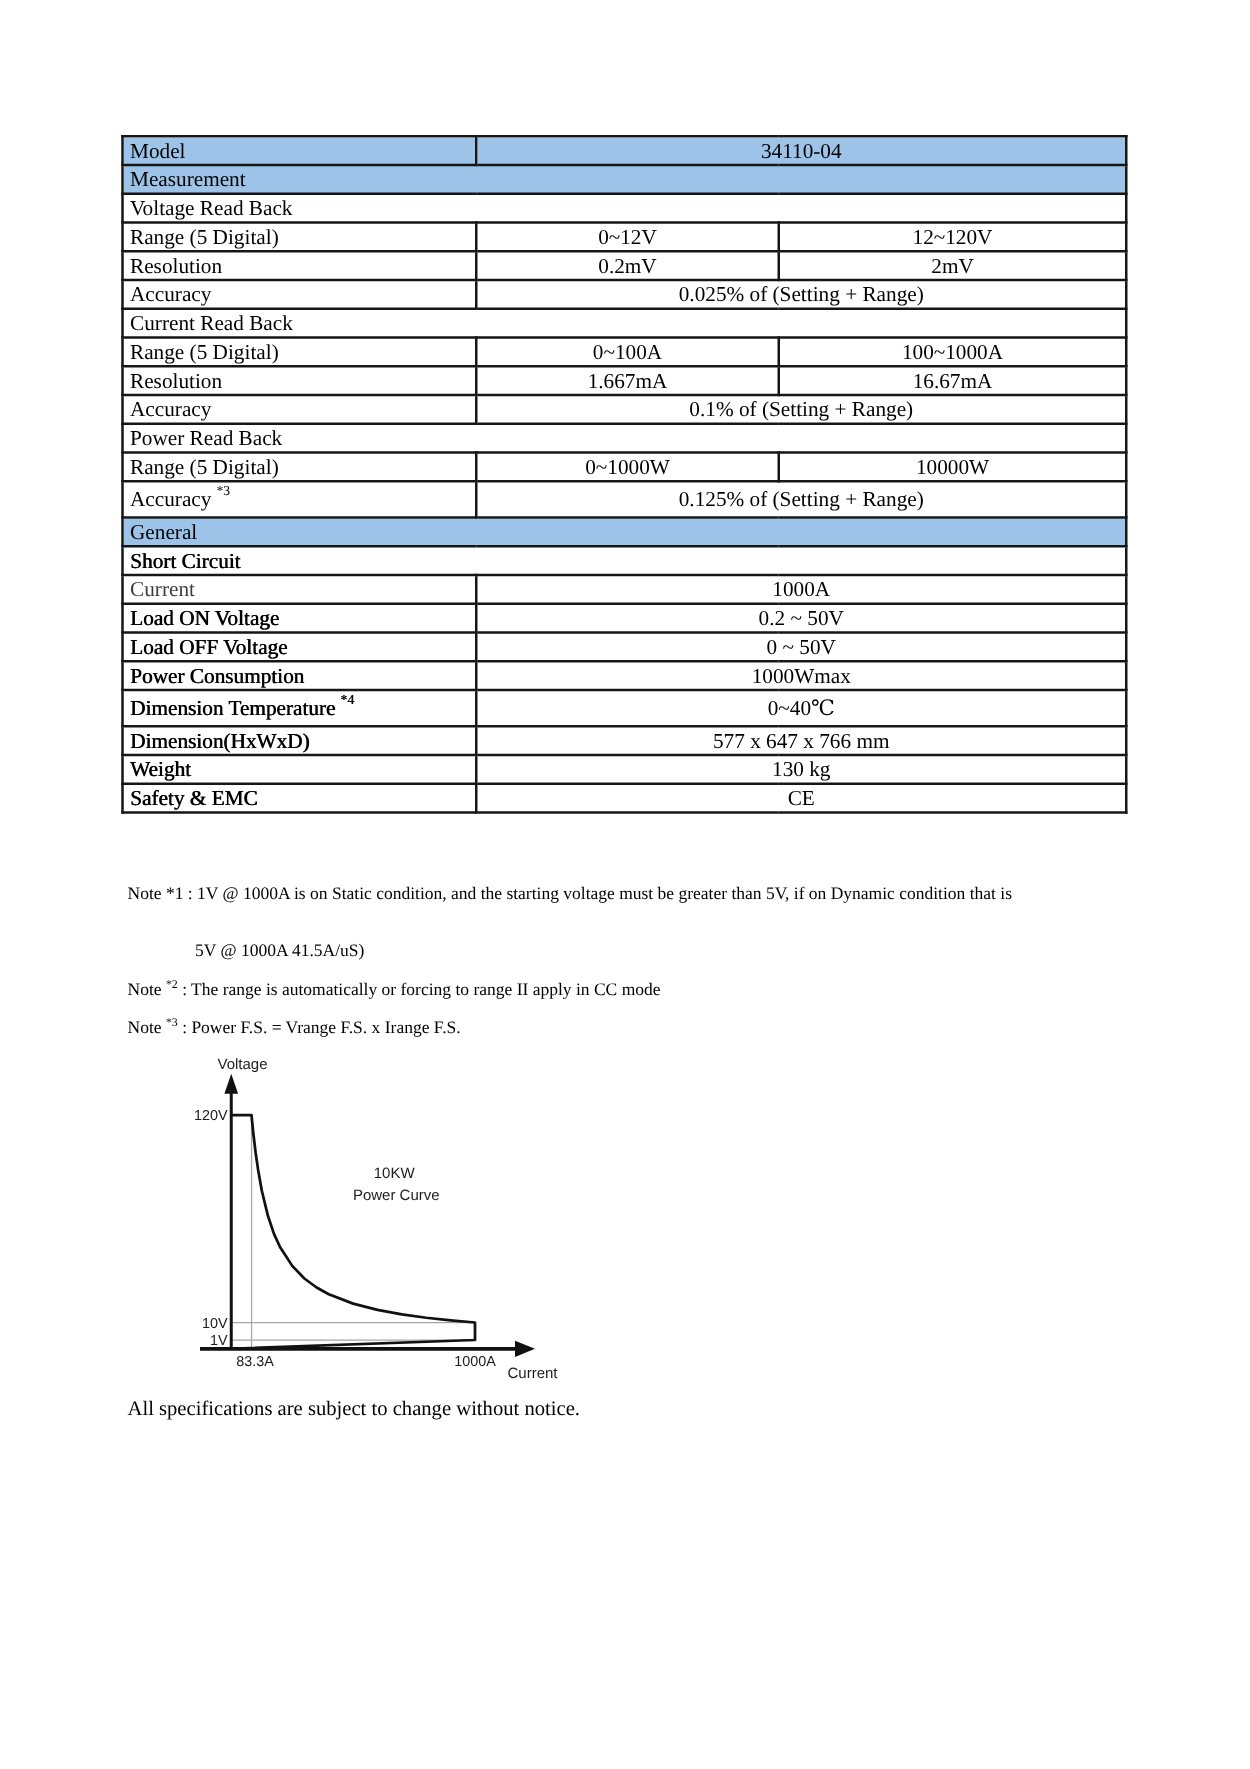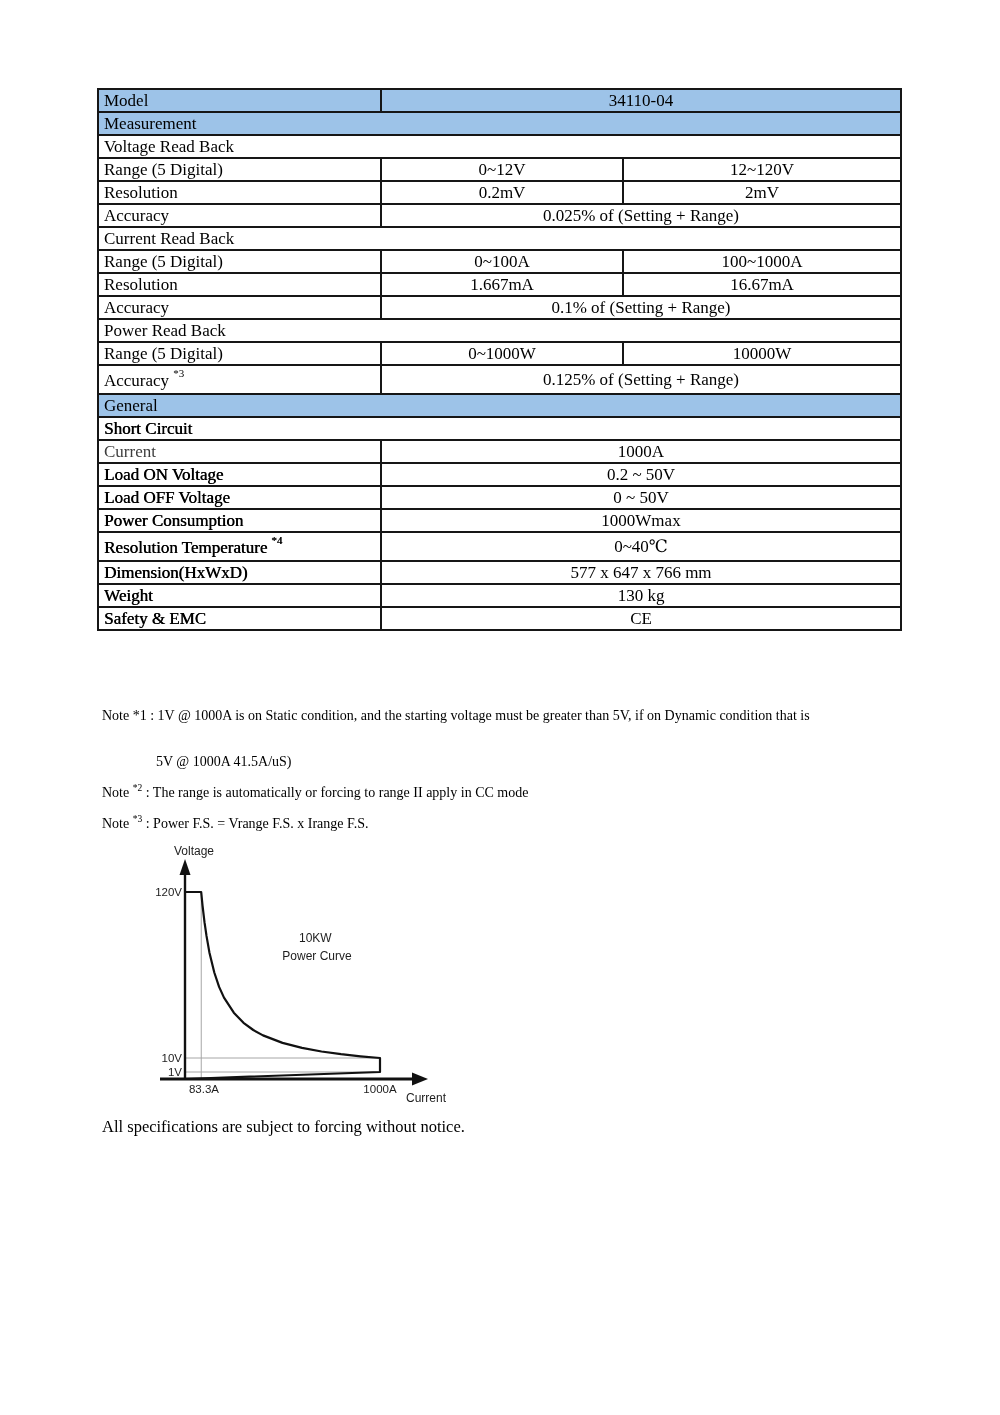--- a/index.html
+++ b/index.html
@@ -5,21 +5,21 @@
   html,body{margin:0;padding:0;}
   body{
     width:1000px;height:1415px;background:#ffffff;position:relative;
     font-family:"Liberation Serif","DejaVu Serif",serif;color:#000;
     overflow:hidden;
   }
   .abs{position:absolute;}
 
   
   #spec-table{
-    left:97px;top:88px;width:803px;
+    left:97px;top:108px;width:803px;
     border-collapse:collapse;table-layout:fixed;
     font-size:17px;
   }
   #spec-table td{
     border:2px solid #161616;
     height:21px;
     padding:0 0 0 5px;
     white-space:nowrap;overflow:hidden;
     line-height:1.05;
     vertical-align:middle;
@@ -129,21 +129,21 @@
     <tr>
       <td class="lbl thick">Load OFF Voltage</td>
       <td class="val" colspan="2">0 ~ 50V</td>
     </tr>
     <tr>
       <td class="lbl thick">Power Consumption</td>
       <td class="val" colspan="2">1000Wmax</td>
     </tr>
     <tr class="tall">
       <td class="lbl thick">
-        <span>Resolution Temperature</span><sup class="tsup">*4</sup>
+        <span>Dimension Temperature</span><sup class="tsup">*4</sup>
       </td>
       <td class="val" colspan="2">0~40℃</td>
     </tr>
     <tr>
       <td class="lbl thick">Dimension(HxWxD)</td>
       <td class="val" colspan="2">577 x 647 x 766 mm</td>
     </tr>
     <tr>
       <td class="lbl thick">Weight</td>
       <td class="val" colspan="2">130 kg</td>
@@ -181,13 +181,13 @@
   <text x="42" y="233" text-anchor="end">1V</text>
   <text x="64" y="250" text-anchor="middle">83.3A</text>
   <text x="240" y="250" text-anchor="middle">1000A</text>
   <text class="axlabel" x="266" y="259" text-anchor="start">Current</text>
   <text class="axlabel" text-anchor="middle">
     <tspan x="177" y="99">10KW</tspan>
     <tspan x="177" y="117">Power Curve</tspan>
   </text>
 </svg>
 
-<div id="footer" class="abs">All specifications are subject to forcing without notice.</div>
+<div id="footer" class="abs">All specifications are subject to change without notice.</div>
 
 </body></html>

